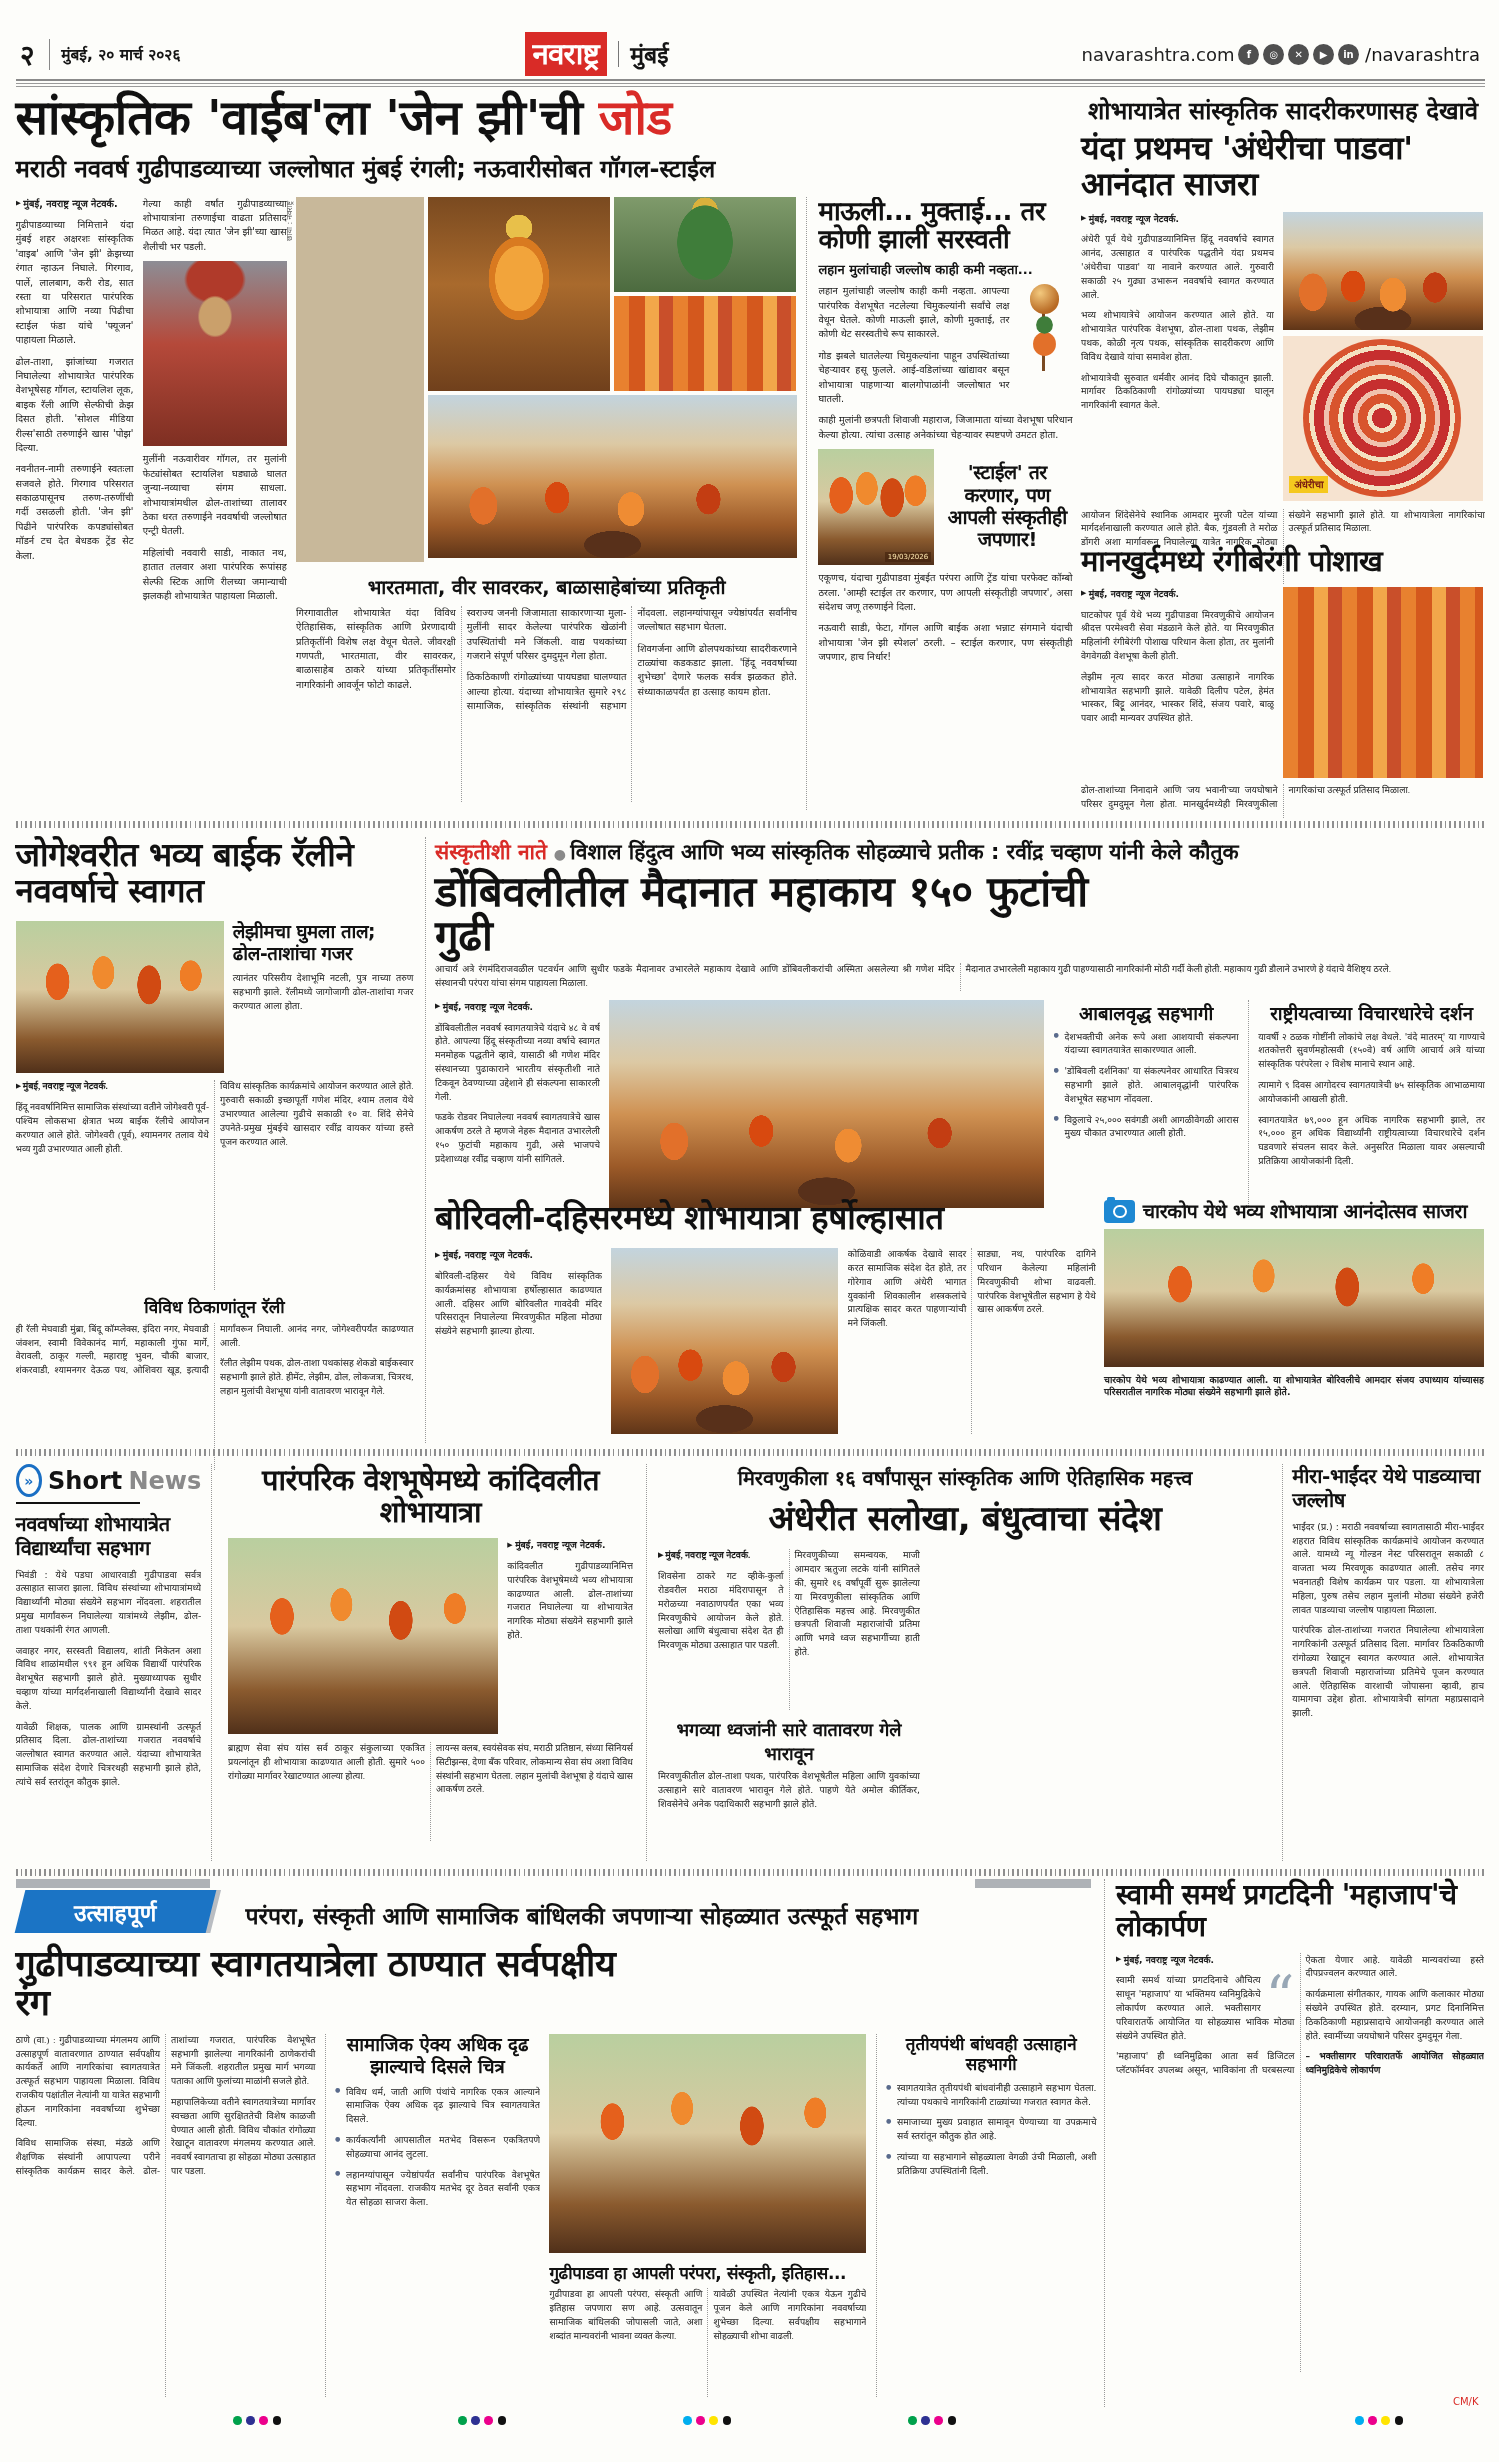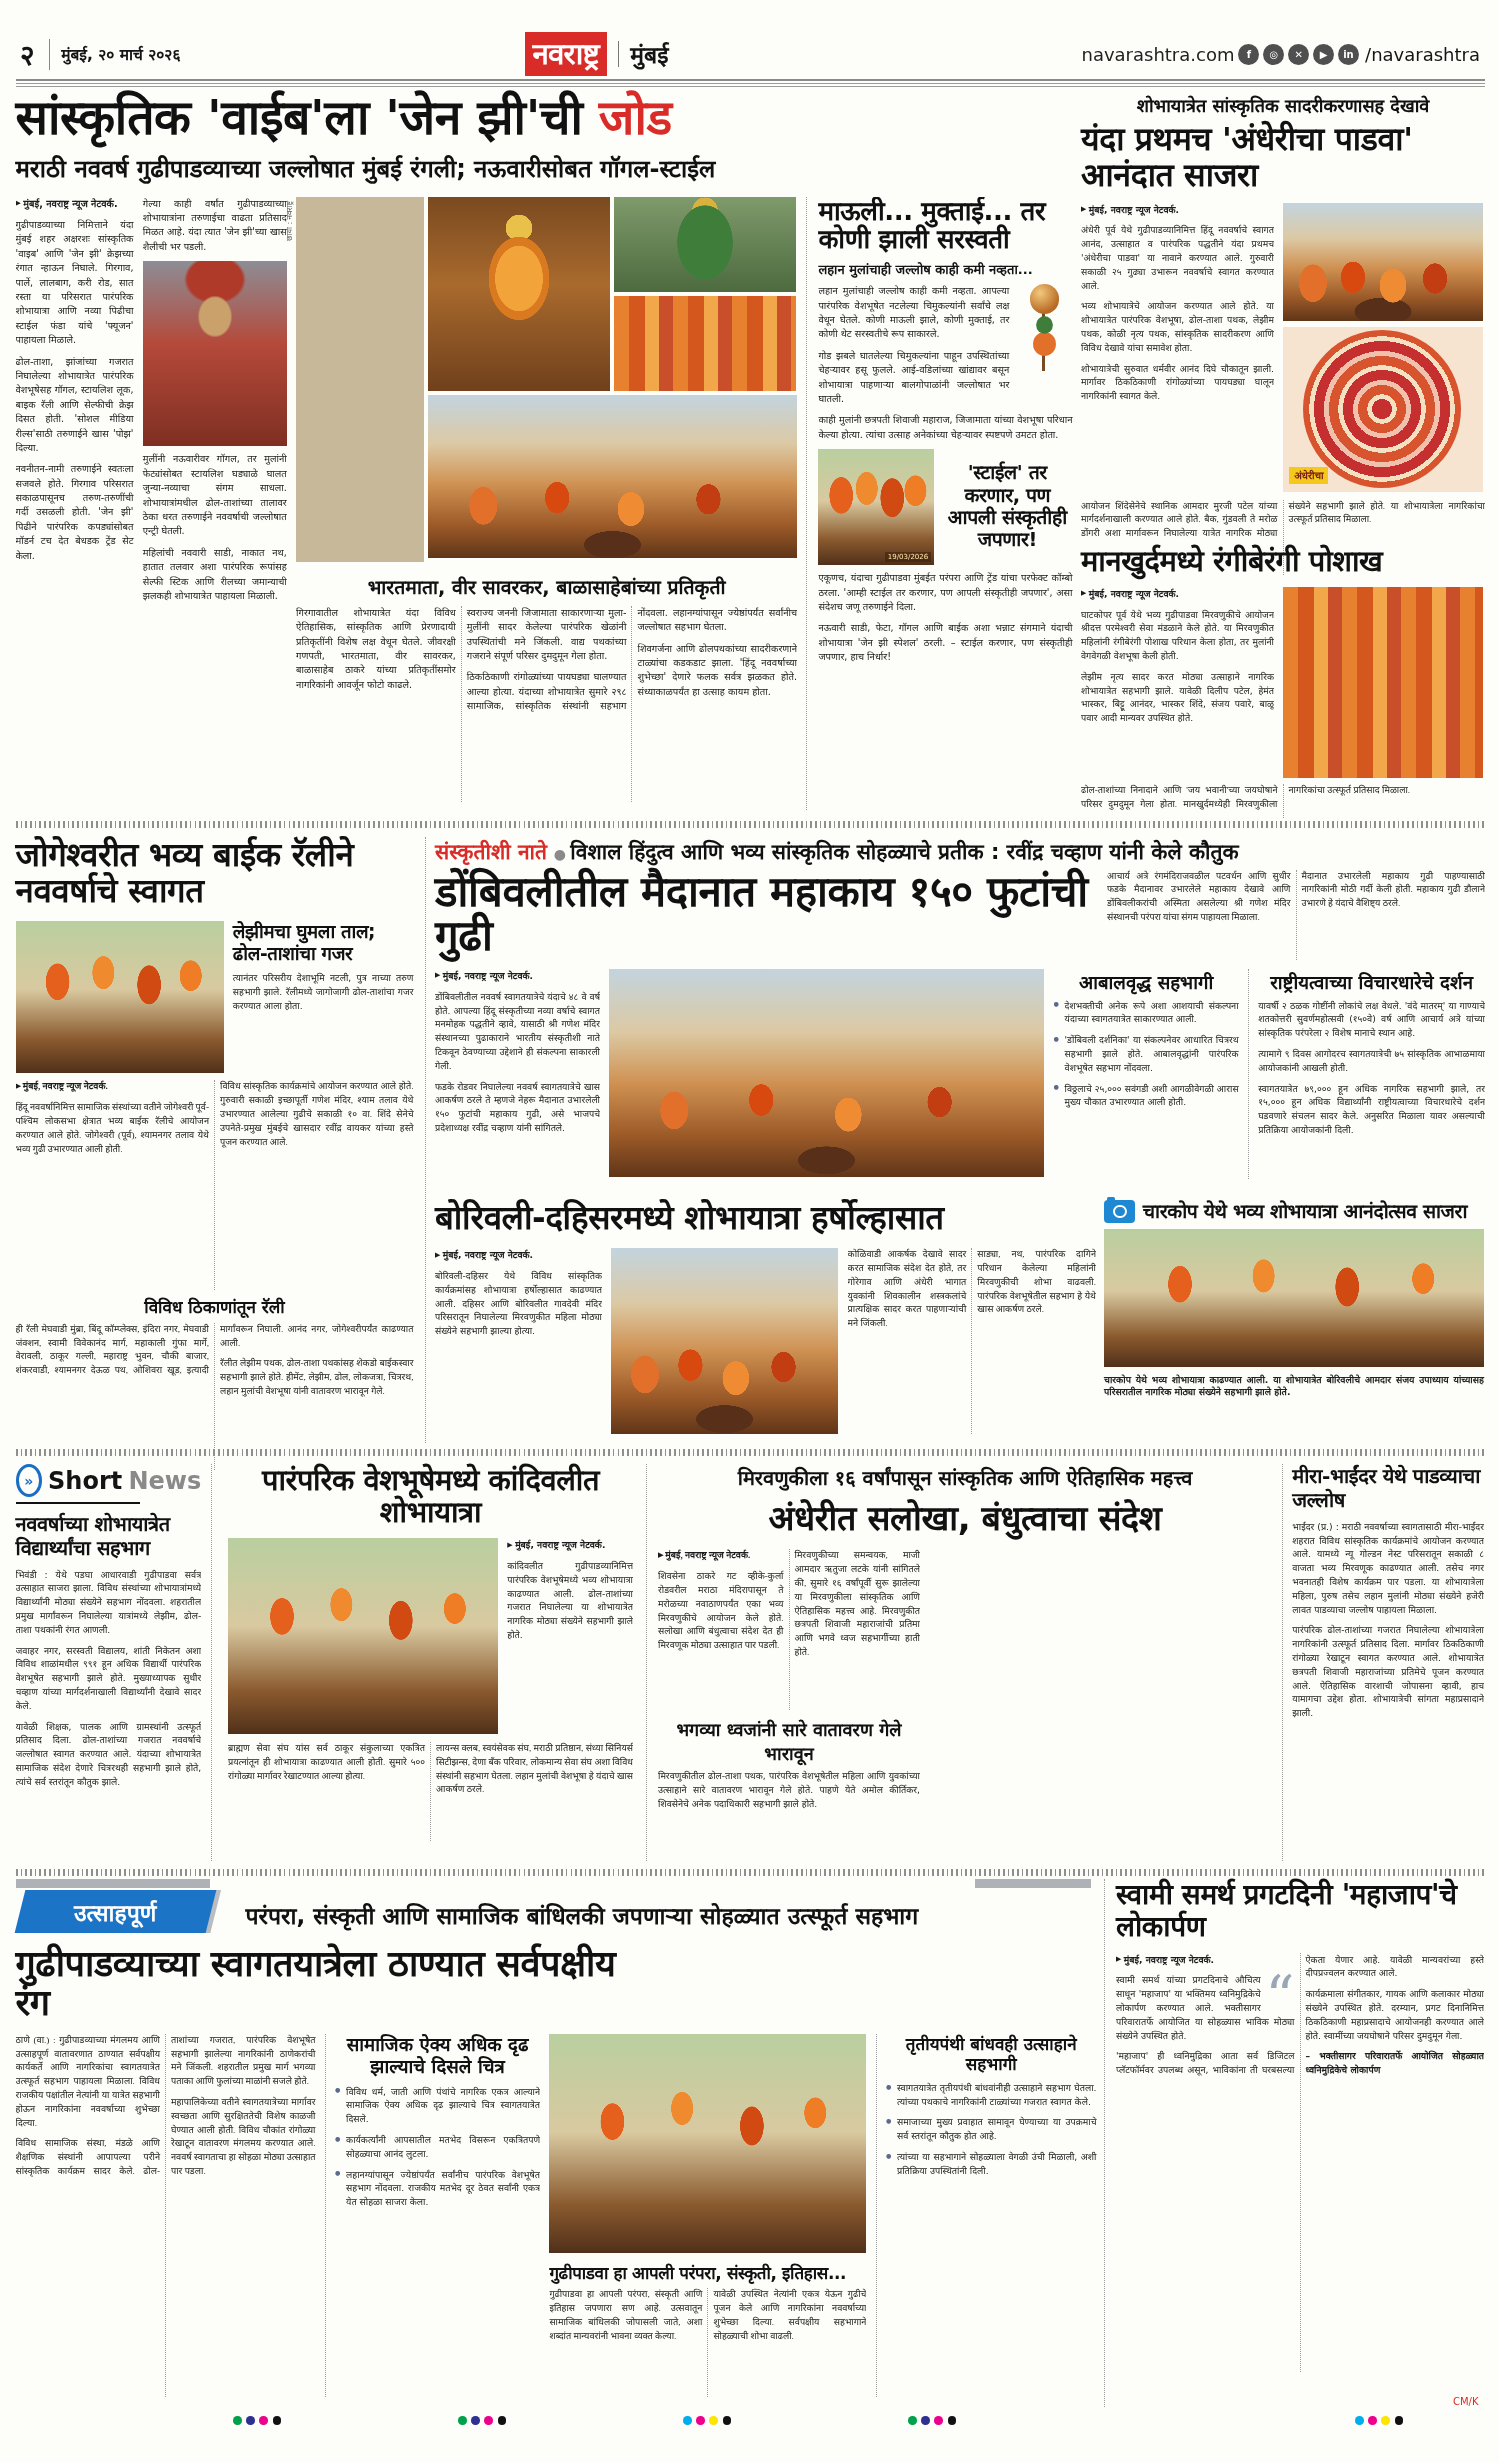--- a/index.html
+++ b/index.html
@@ -182,21 +182,21 @@
         </div>
         <div class="bodytext" style="margin-top:6.2px;">
           <p>एकूणच, यंदाचा गुढीपाडवा मुंबईत परंपरा आणि ट्रेंड यांचा परफेक्ट कॉम्बो ठरला. 'आम्ही स्टाईल तर करणार, पण आपली संस्कृतीही जपणार', असा संदेशच जणू तरुणाईने दिला.</p>
           <p>नऊवारी साडी, फेटा, गॉगल आणि बाईक अशा भन्नाट संगमाने यंदाची शोभायात्रा 'जेन झी स्पेशल' ठरली. – स्टाईल करणार, पण संस्कृतीही जपणार, हाच निर्धार!</p>
         </div>
       </div>
     </div>
   </div>
 
   <div class="sec" style="left:1081px;top:93px;width:404px;height:444px;">
-    <div class="kick" style="font-size:18px;text-align:center;">शोभायात्रेत सांस्कृतिक सादरीकरणासह देखावे</div>
+    <div class="kick" style="font-size:24px;text-align:center;">शोभायात्रेत सांस्कृतिक सादरीकरणासह देखावे</div>
     <div class="hl" style="font-size:32px;line-height:1.12;margin-top:4.7px;">यंदा प्रथमच 'अंधेरीचा पाडवा' आनंदात साजरा</div>
     <div style="display:flex;gap:9.3px;margin-top:9.3px;">
       <div class="bodytext small" style="width:193px;height:289px;overflow:hidden;">
         <p class="byl">मुंबई, नवराष्ट्र न्यूज नेटवर्क.</p>
         <p>अंधेरी पूर्व येथे गुढीपाडव्यानिमित्त हिंदू नववर्षाचे स्वागत आनंद, उत्साहात व पारंपरिक पद्धतीने यंदा प्रथमच 'अंधेरीचा पाडवा' या नावाने करण्यात आले. गुरुवारी सकाळी २५ गुढ्या उभारून नववर्षाचे स्वागत करण्यात आले.</p>
         <p>भव्य शोभायात्रेचे आयोजन करण्यात आले होते. या शोभायात्रेत पारंपरिक वेशभूषा, ढोल-ताशा पथक, लेझीम पथक, कोळी नृत्य पथक, सांस्कृतिक सादरीकरण आणि विविध देखावे यांचा समावेश होता.</p>
         <p>शोभायात्रेची सुरुवात धर्मवीर आनंद दिघे चौकातून झाली. मार्गावर ठिकठिकाणी रांगोळ्यांच्या पायघड्या घालून नागरिकांनी स्वागत केले.</p>
       </div>
       <div style="width:200px;">
         <div class="ph ph-crowd" style="width:200px;height:118px;"></div>
@@ -250,21 +250,21 @@
       <p>रॅलीत लेझीम पथक, ढोल-ताशा पथकांसह शेकडो बाईकस्वार सहभागी झाले होते. हीमेंट, लेझीम, ढोल, लोकजत्रा, चित्ररथ, लहान मुलांची वेशभूषा यांनी वातावरण भारावून गेले.</p>
     </div>
   </div>
 
   <div class="sec" style="left:435px;top:837px;width:1050px;height:351px;">
     <div style="font-size:21px;">
       <span style="color:#d92b27;font-weight:bold;">संस्कृतीशी नाते</span>
       <span style="color:#8a8a8a;font-size:14px;"> ● </span>
       <span class="kick">विशाल हिंदुत्व आणि भव्य सांस्कृतिक सोहळ्याचे प्रतीक : रवींद्र चव्हाण यांनी केले कौतुक</span>
     </div>
-    <div style="display:flex;gap:11px;margin-top:4.7px;align-items:flex-start;">
+    <div style="display:flex;gap:5px;margin-top:4.7px;align-items:flex-start;flex-direction:column;">
       <div class="hl" style="font-size:42px;line-height:1.05;width:661px;flex:0 0 auto;">डोंबिवलीतील मैदानात महाकाय १५० फुटांची गुढी</div>
       <div class="bodytext small cols2" style="flex:1;height:90px;overflow:hidden;">
         <p>आचार्य अत्रे रंगमंदिराजवळील पटवर्धन आणि सुधीर फडके मैदानावर उभारलेले महाकाय देखावे आणि डोंबिवलीकरांची अस्मिता असलेल्या श्री गणेश मंदिर संस्थानची परंपरा यांचा संगम पाहायला मिळाला.</p>
         <p>मैदानात उभारलेली महाकाय गुढी पाहण्यासाठी नागरिकांनी मोठी गर्दी केली होती. महाकाय गुढी डौलाने उभारणे हे यंदाचे वैशिष्ट्य ठरले.</p>
       </div>
     </div>
     <div style="display:flex;gap:9.3px;margin-top:9.3px;">
       <div class="bodytext small" style="width:165px;flex:0 0 auto;height:208px;overflow:hidden;">
         <p class="byl">मुंबई, नवराष्ट्र न्यूज नेटवर्क.</p>
         <p>डोंबिवलीतील नववर्ष स्वागतयात्रेचे यंदाचे ४८ वे वर्ष होते. आपल्या हिंदू संस्कृतीच्या नव्या वर्षाचे स्वागत मनमोहक पद्धतीने व्हावे, यासाठी श्री गणेश मंदिर संस्थानच्या पुढाकाराने भारतीय संस्कृतीशी नाते टिकवून ठेवण्याच्या उद्देशाने ही संकल्पना साकारली गेली.</p>

